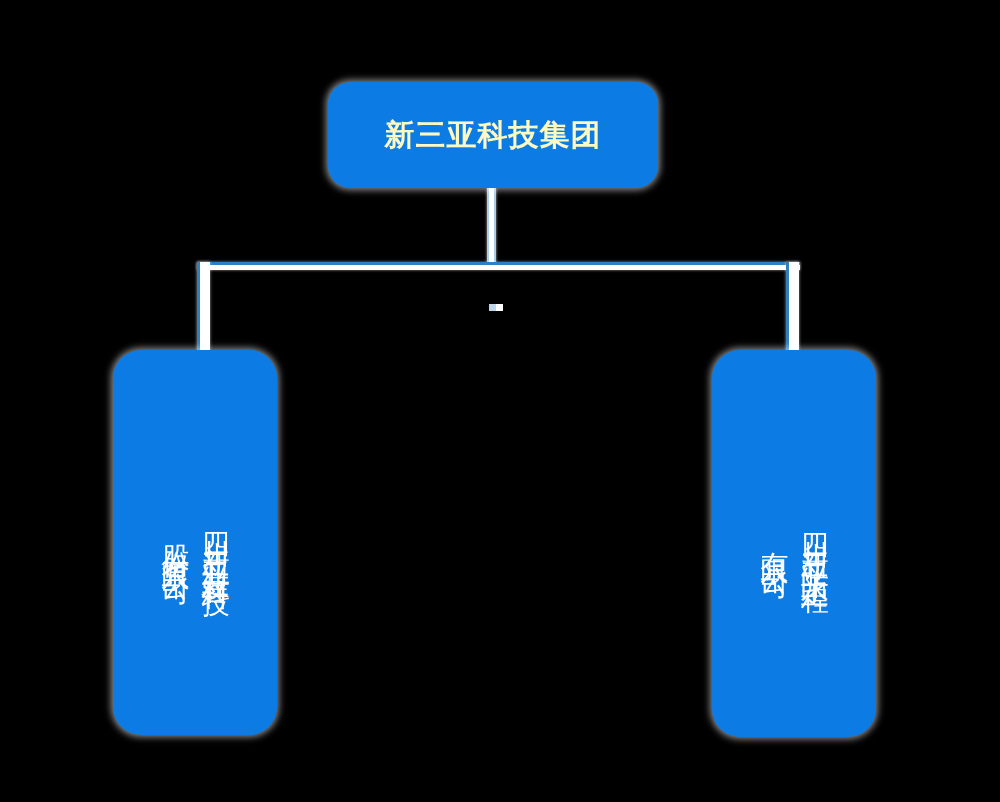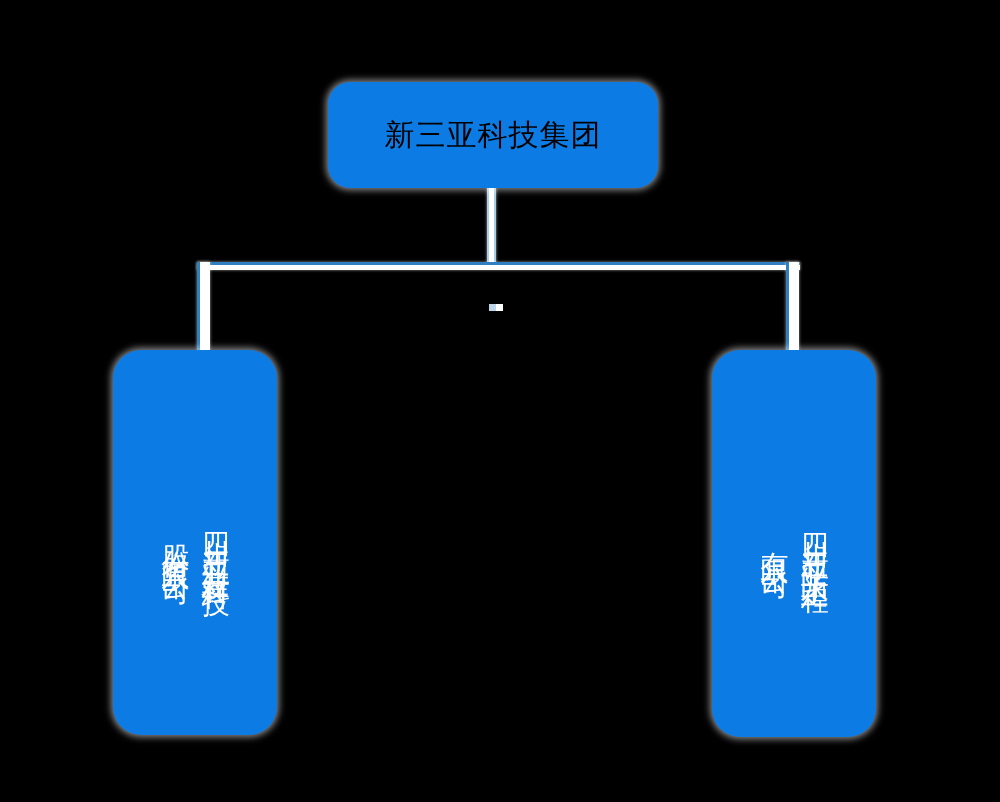--- a/index.html
+++ b/index.html
@@ -19,23 +19,23 @@
     color: #FFFFFF;
   }
   .node-root {
     left: 328px; top: 82px;
     width: 330px; height: 106px;
     border-radius: 22px;
     display: flex; align-items: center; justify-content: center;
   }
   .node-root-label {
     font-size: 30px;
-    font-weight: 400;
+    font-weight: 700;
     letter-spacing: 1px;
-    color: #000000;
+    color: #fef9c3;
     white-space: nowrap;
   }
   .node-child {
     width: 164px;
     border-radius: 28px;
   }
   .node-child-left  { left: 113px; top: 350px; height: 385px; }
   .node-child-right { left: 712px; top: 350px; height: 387px; }
   .vtext {
     position: absolute; inset: 0;

